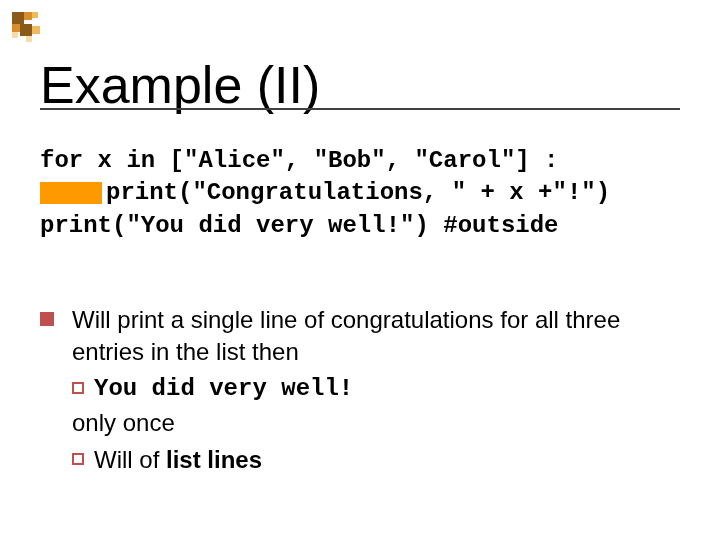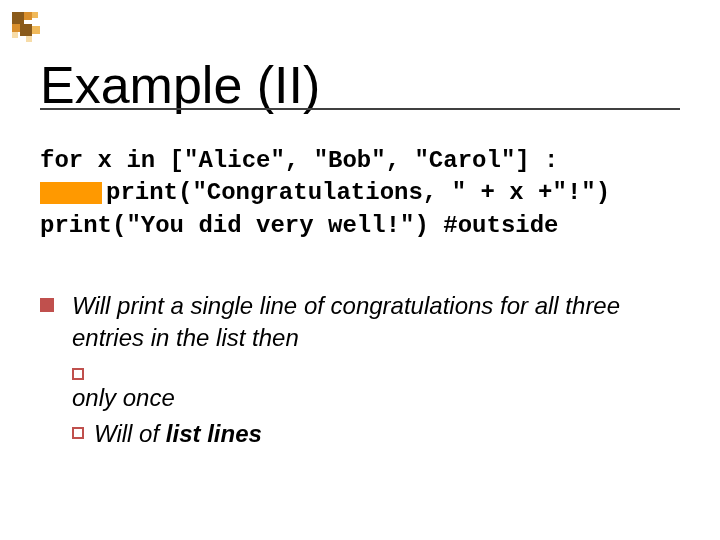--- a/index.html
+++ b/index.html
@@ -50,24 +50,23 @@
     display: inline-block;
     width: 62px;
     height: 22px;
     background: #ff9900;
     vertical-align: middle;
     margin-right: 4px;
   }
   .comment { color: #000000; margin-top: 12px; }
   .bullet-section {
     position: absolute;
-    top: 290px;
+    top: 304px;
     left: 40px;
     width: 640px;
-    font-style: italic;
   }
   .bullet-row {
     display: flex;
     align-items: flex-start;
     margin-bottom: 2px;
   }
   .bullet-square {
     width: 14px;
     height: 14px;
     background: #c0504d;
@@ -135,20 +134,21 @@
 </div>
 
 <div class="bullet-section">
   <div class="bullet-row">
     <div class="bullet-square"></div>
     <div class="bullet-text">Will print a single line of congratulations for all three entries in the list then</div>
   </div>
 
   <div class="sub-row">
     <div class="sub-square"></div>
+    <div class="sub-text mono-bold">You did very well!</div>
   </div>
 
   <div class="indent-after">only once</div>
 
   <div class="sub-row">
     <div class="sub-square"></div>
     <div class="sub-text"><span>Will </span><span>of </span><span class="bold">list lines</span></div>
   </div>
 </div>
 

